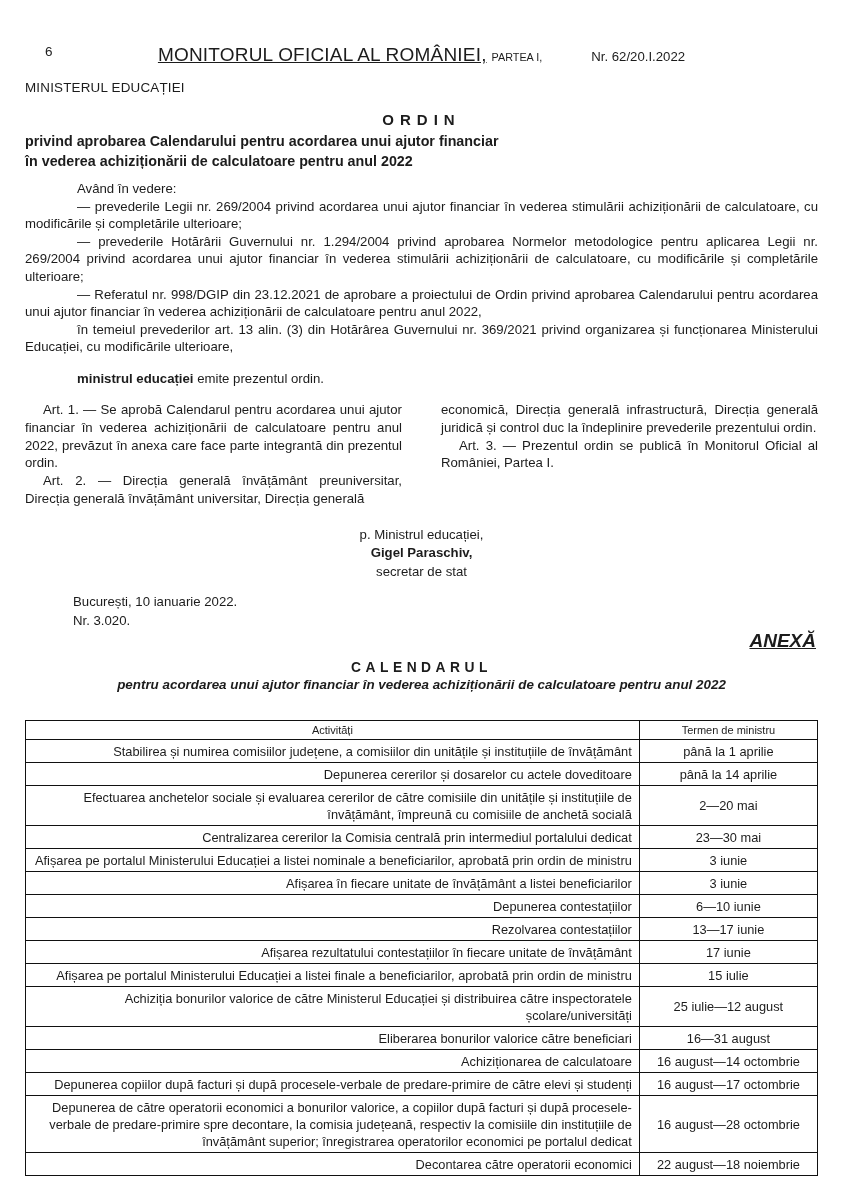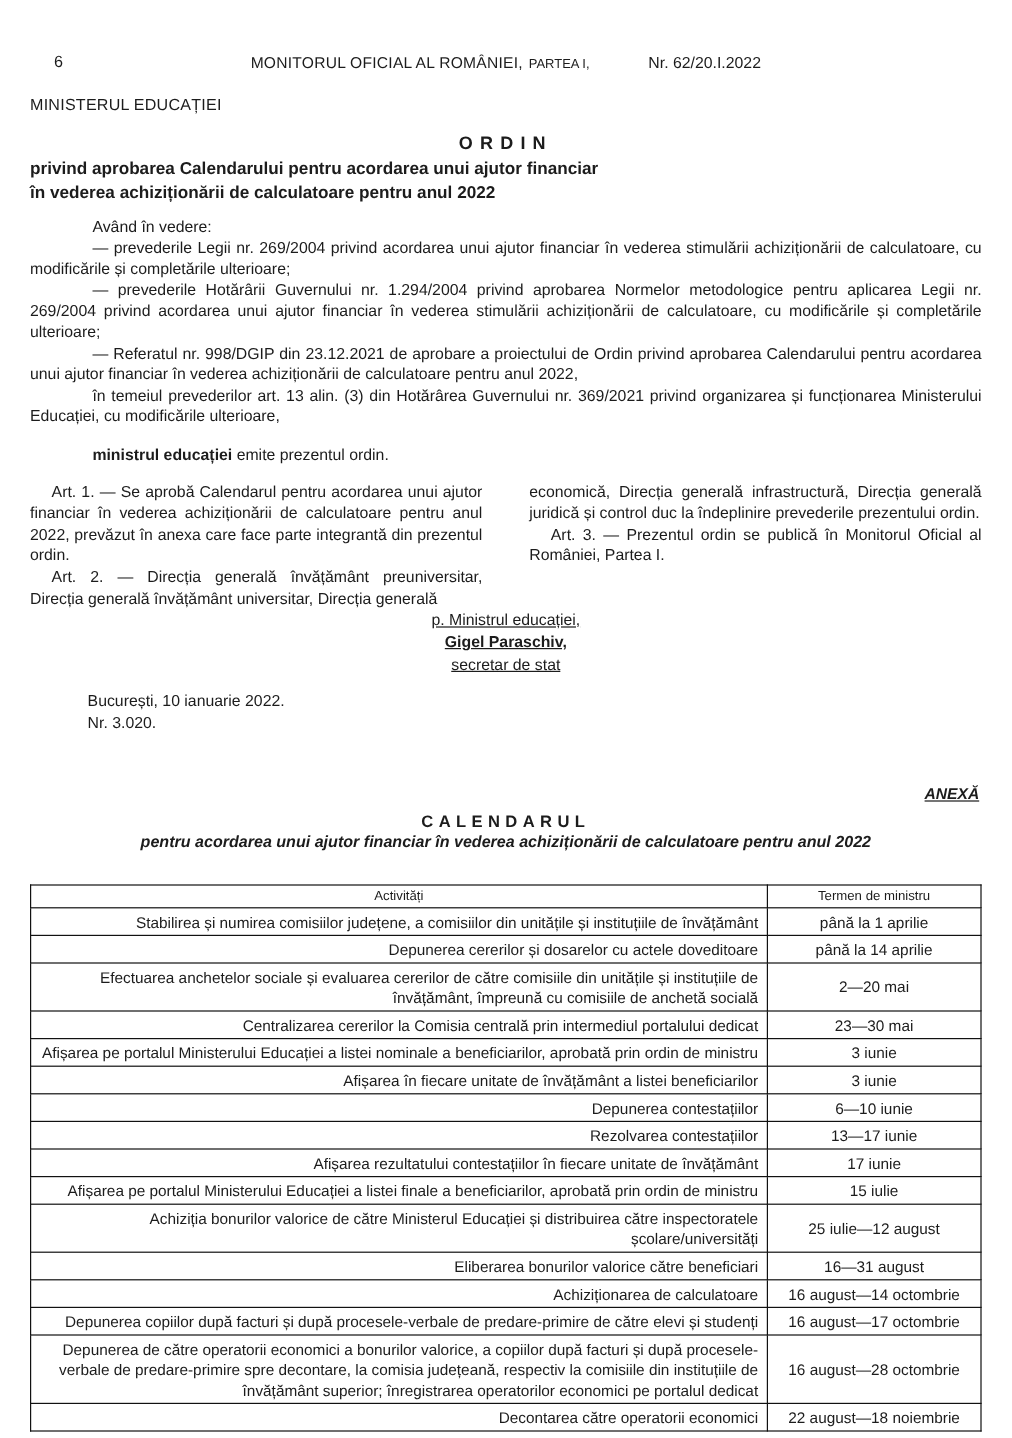--- a/index.html
+++ b/index.html
@@ -12,21 +12,21 @@
     color: #1c1c1c;
     font-family: "Liberation Sans", sans-serif;
     overflow: hidden;
     box-sizing: border-box;
     padding: 44px 25px 0 25px;
   }
 
   
   .masthead { position: relative; text-align: center; height: 20px; }
   .masthead .pagenum { position: absolute; left: 20px; top: 0; font-size: 13.5px; }
-  .masthead .journal { font-size: 13px; letter-spacing: 0.2px; }
+  .masthead .journal { font-size: 19px; letter-spacing: 0.2px; text-decoration: underline; }
   .masthead .part { font-size: 10.8px; margin: 0 2px 0 5px; }
   .masthead .issue { font-size: 13.2px; margin-left: 3px; padding-left: 44px; }
 
   .issuer { margin-top: 16px; font-size: 13.4px; letter-spacing: 0.2px; }
 
   
   .order-heading { margin-top: 16px; text-align: center; font-size: 15px; font-weight: bold; letter-spacing: 6px; }
   .order-subtitle { font-size: 14.3px; font-weight: bold; line-height: 20px; margin-top: 3px; }
 
   
@@ -48,30 +48,29 @@
   .articles p {
     margin: 0;
     font-size: 13.2px;
     line-height: 17.8px;
     text-align: justify;
     text-indent: 18px;
   }
   .articles .col-right p.no-indent { text-indent: 0; }
 
   
-  .signature { text-align: center; font-size: 13.2px; line-height: 18.5px; text-decoration: underline; }
+  .signature { margin-top: 18px; text-align: center; font-size: 13.2px; line-height: 18.5px; }
   .signature .name { font-weight: bold; }
 
   .issued { margin-top: 11px; margin-left: 48px; font-size: 13.2px; line-height: 19px; }
 
   
   .annex-label {
-    margin-top: 42px;
     text-align: right;
-    font-size: 13px;
+    font-size: 19px;
     font-style: italic;
     font-weight: bold;
     text-decoration: underline;
     padding-right: 2px;
   }
   .annex-title { margin-top: 8px; text-align: center; font-size: 13.8px; font-weight: bold; letter-spacing: 4.5px; }
   .annex-subtitle { margin-top: 2px; text-align: center; font-size: 13.4px; font-weight: bold; font-style: italic; }
 
   
   table.calendar {

